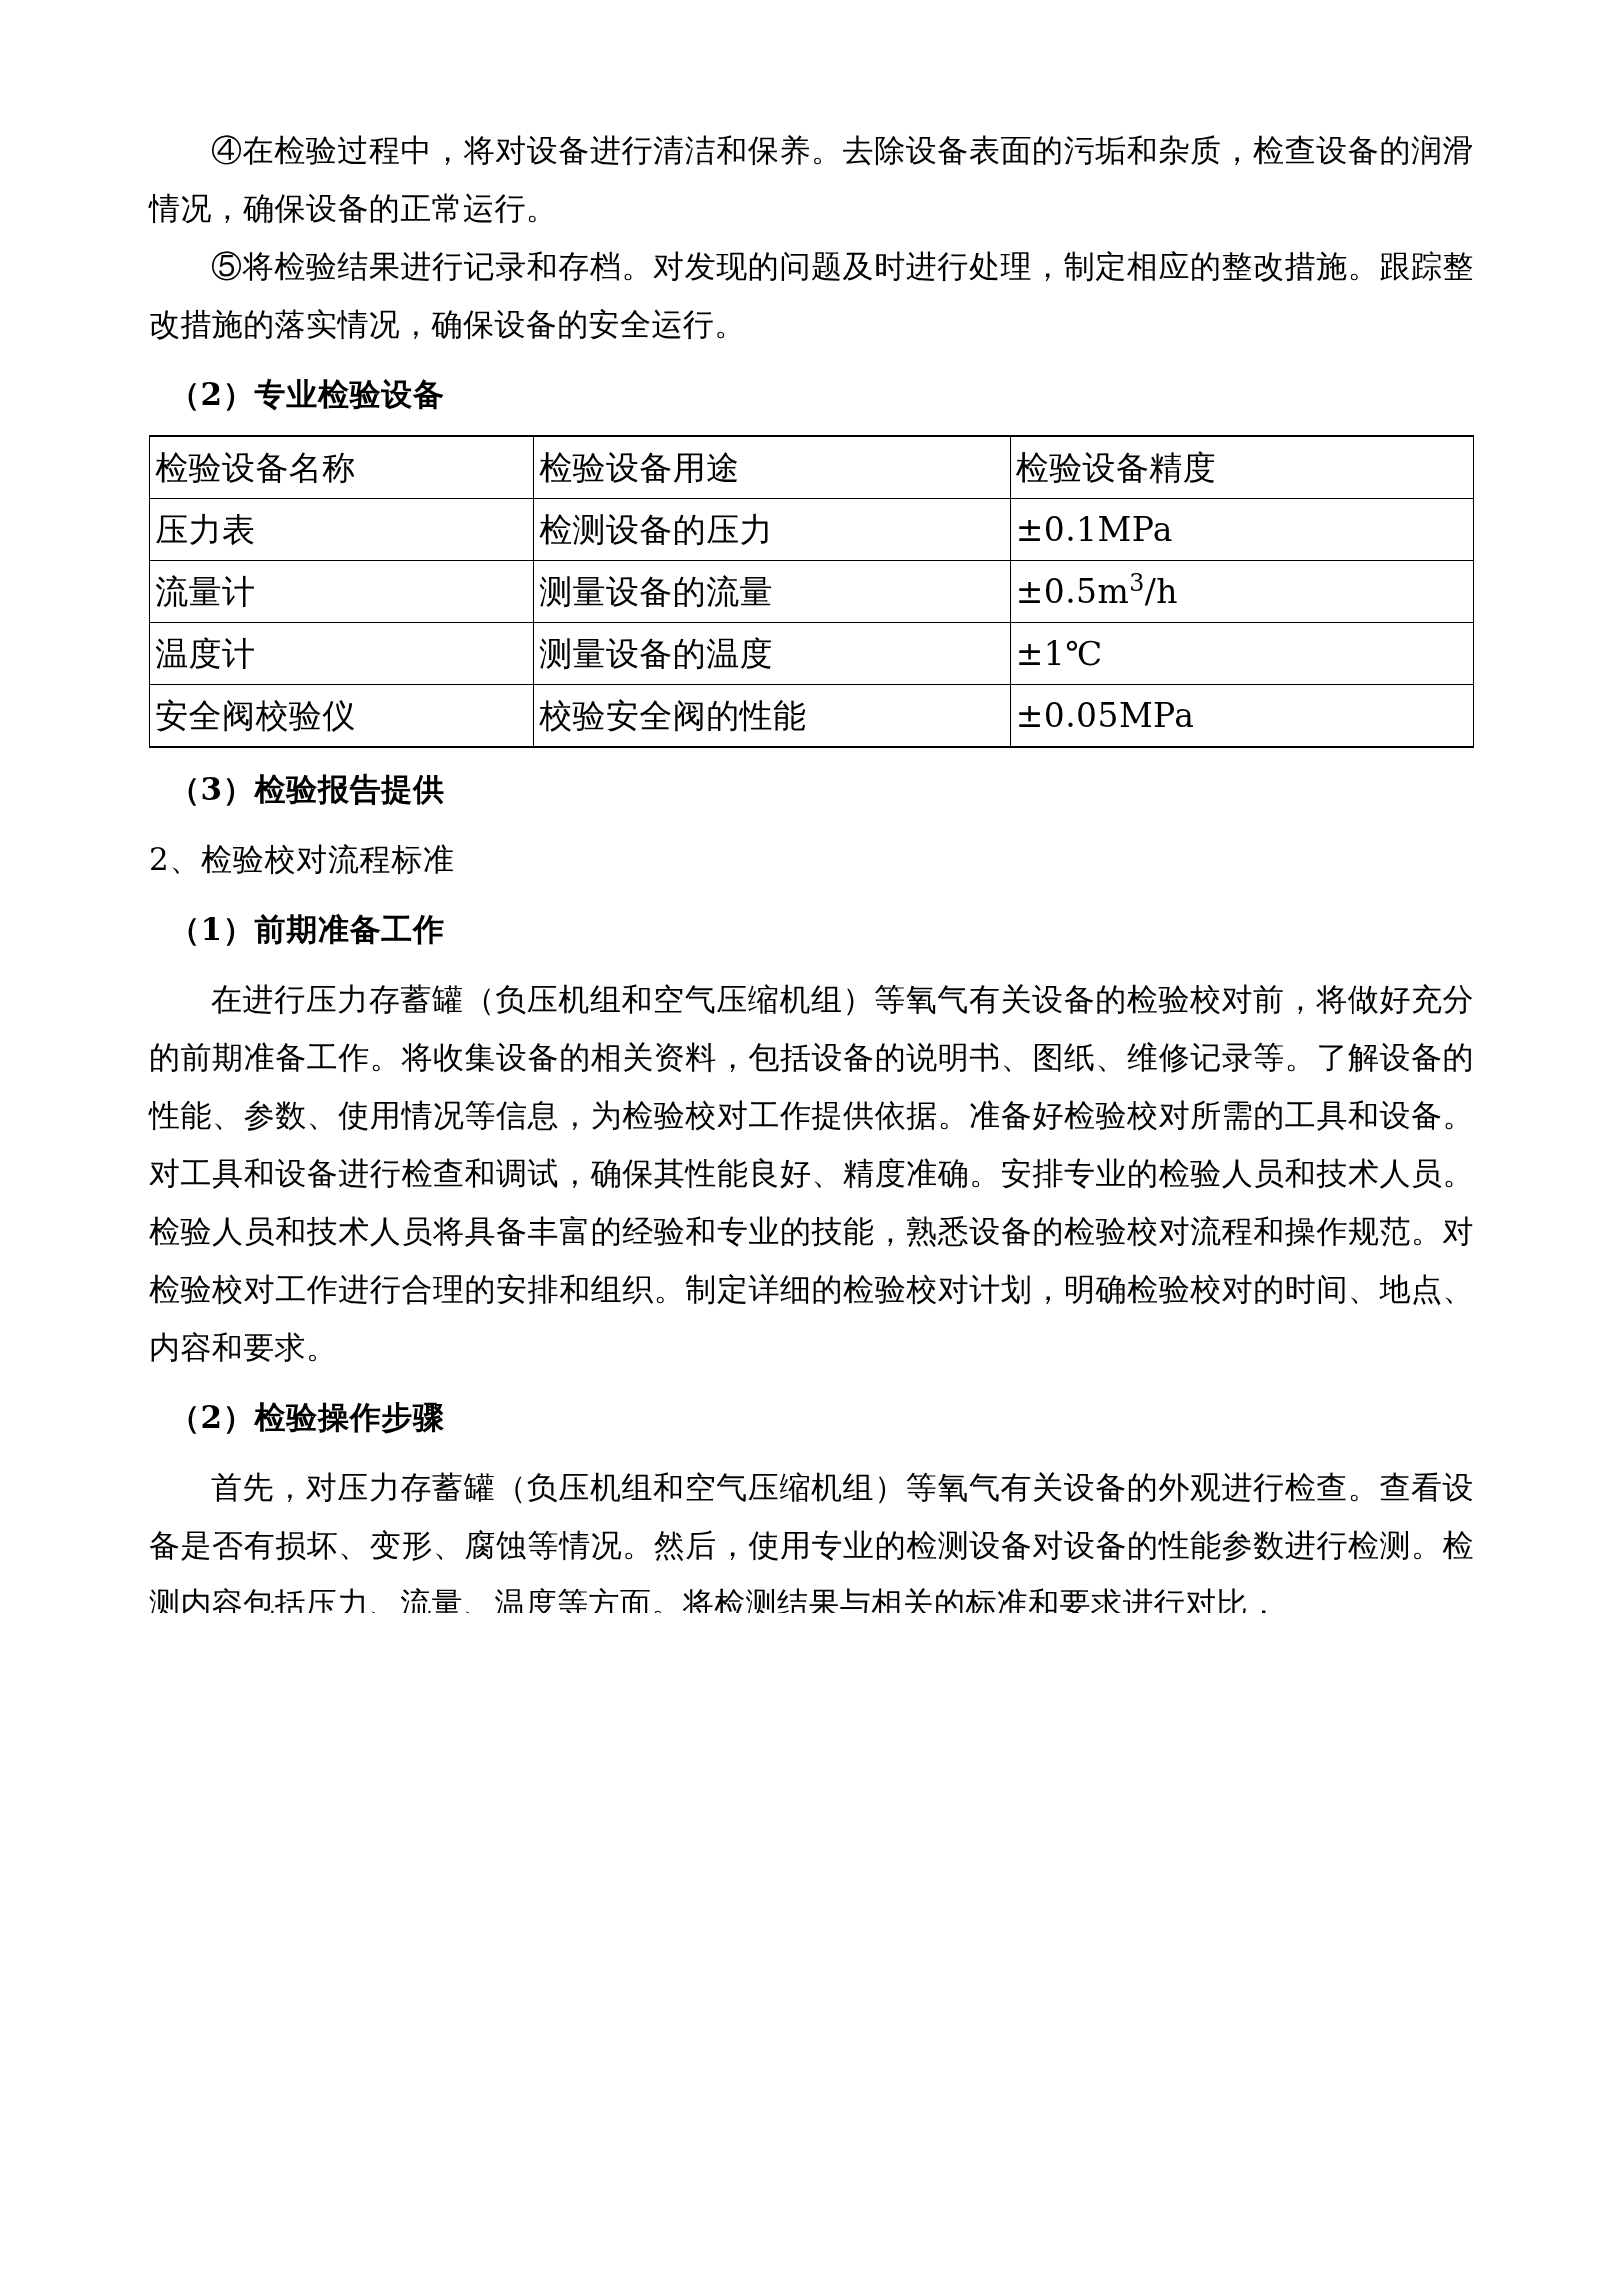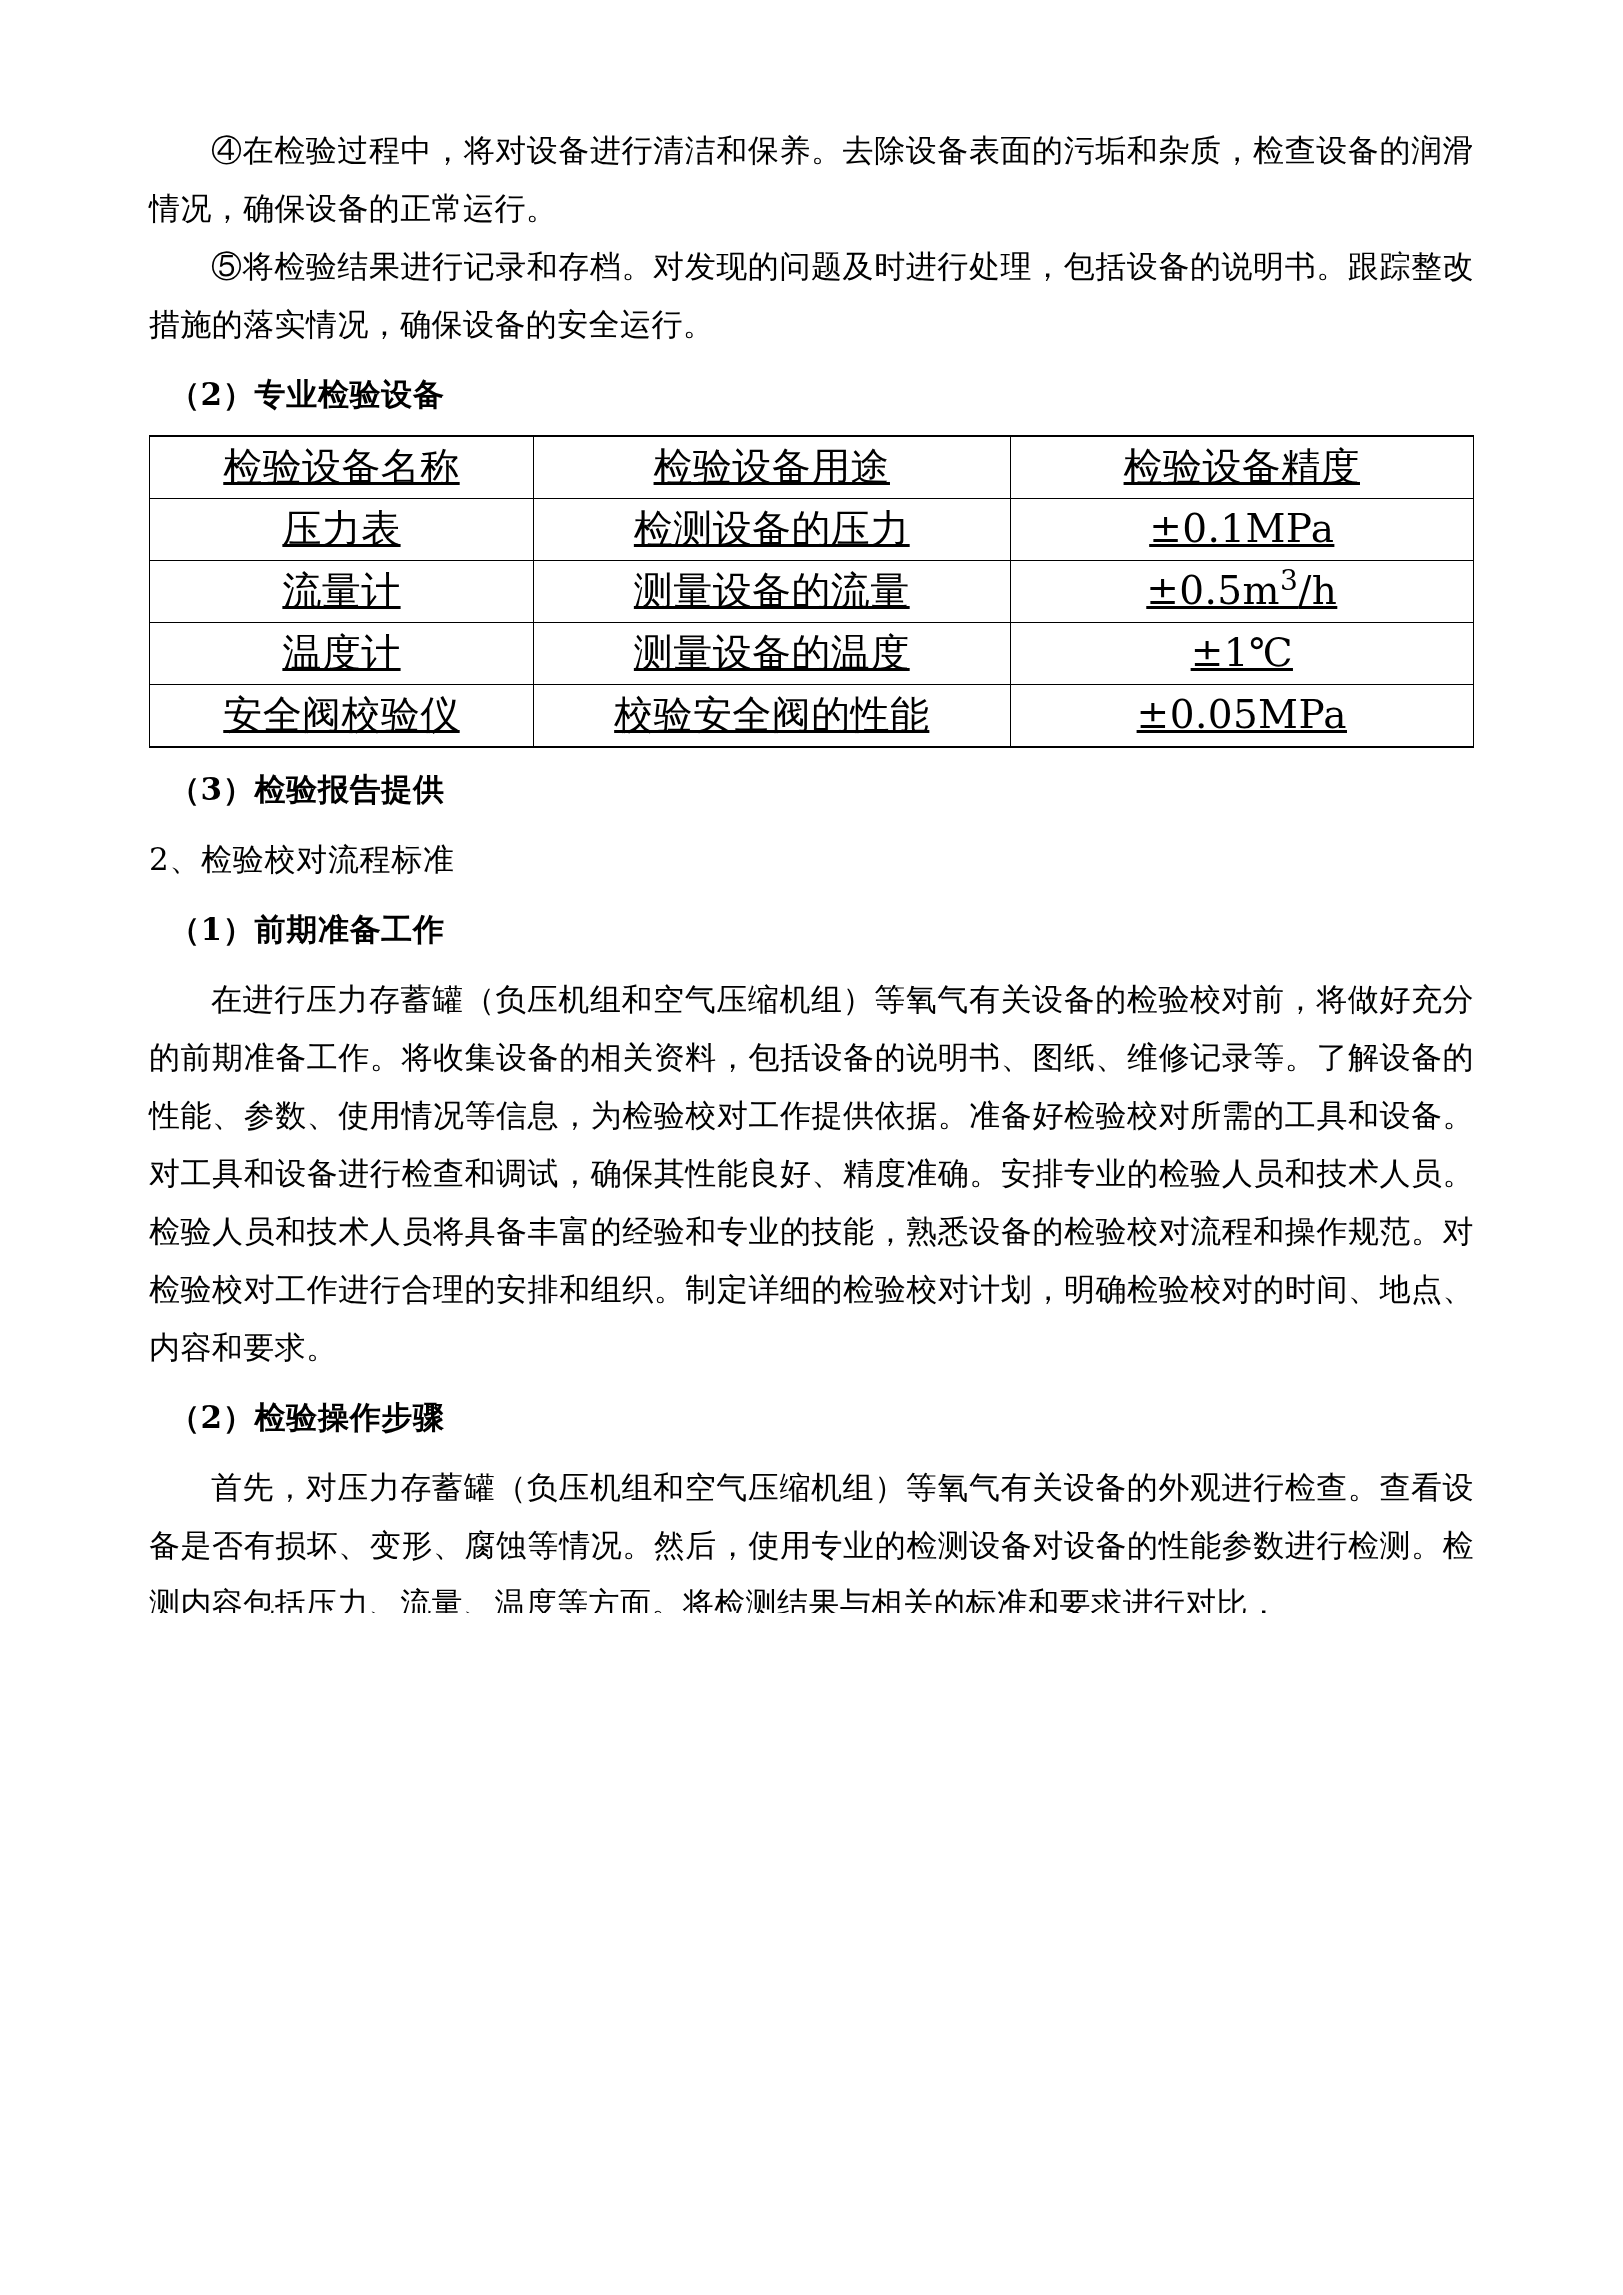--- a/index.html
+++ b/index.html
@@ -47,27 +47,26 @@
     letter-spacing: 0.7px;
   }
   table.spec-table {
     border-collapse: collapse;
     width: 100%;
     margin: 7.9px 0 3.9px 0;
     table-layout: fixed;
   }
   table.spec-table td {
     border: 1.3px solid #000000;
-    text-align: center;
+    text-align: left;
     vertical-align: middle;
     height: 61px;
-    font-size: 39px;
+    font-size: 33px;
     line-height: 1.2;
     padding: 0 5.2px;
-    text-decoration: underline;
   }
   table.spec-table tr.header-row td {
     border-top: 2.6px solid #000000;
   }
   table.spec-table tr:last-child td {
     border-bottom: 2.6px solid #000000;
   }
   table.spec-table col.c1 { width: 29%; }
   table.spec-table col.c2 { width: 36%; }
   table.spec-table col.c3 { width: 35%; }
@@ -79,21 +78,21 @@
   .nowrap { white-space: nowrap; }
 </style>
 </head>
 <body>
 
 <div class="page">
   <div class="doc-body">
 
     <p class="para">④在检验过程中，将对设备进行清洁和保养。去除设备表面的污垢和杂质，检查设备的润滑情况，确保设备的正常运行。</p>
 
-    <p class="para">⑤将检验结果进行记录和存档。对发现的问题及时进行处理，包括设备的说明书。跟踪整改措施的落实情况，确保设备的安全运行。</p>
+    <p class="para">⑤将检验结果进行记录和存档。对发现的问题及时进行处理，制定相应的整改措施。跟踪整改措施的落实情况，确保设备的安全运行。</p>
 
     <p class="heading">（2）专业检验设备</p>
 
     <table class="spec-table">
       <colgroup>
           <col class="c1">
           <col class="c2">
           <col class="c3">
         </colgroup>
       <tbody>

